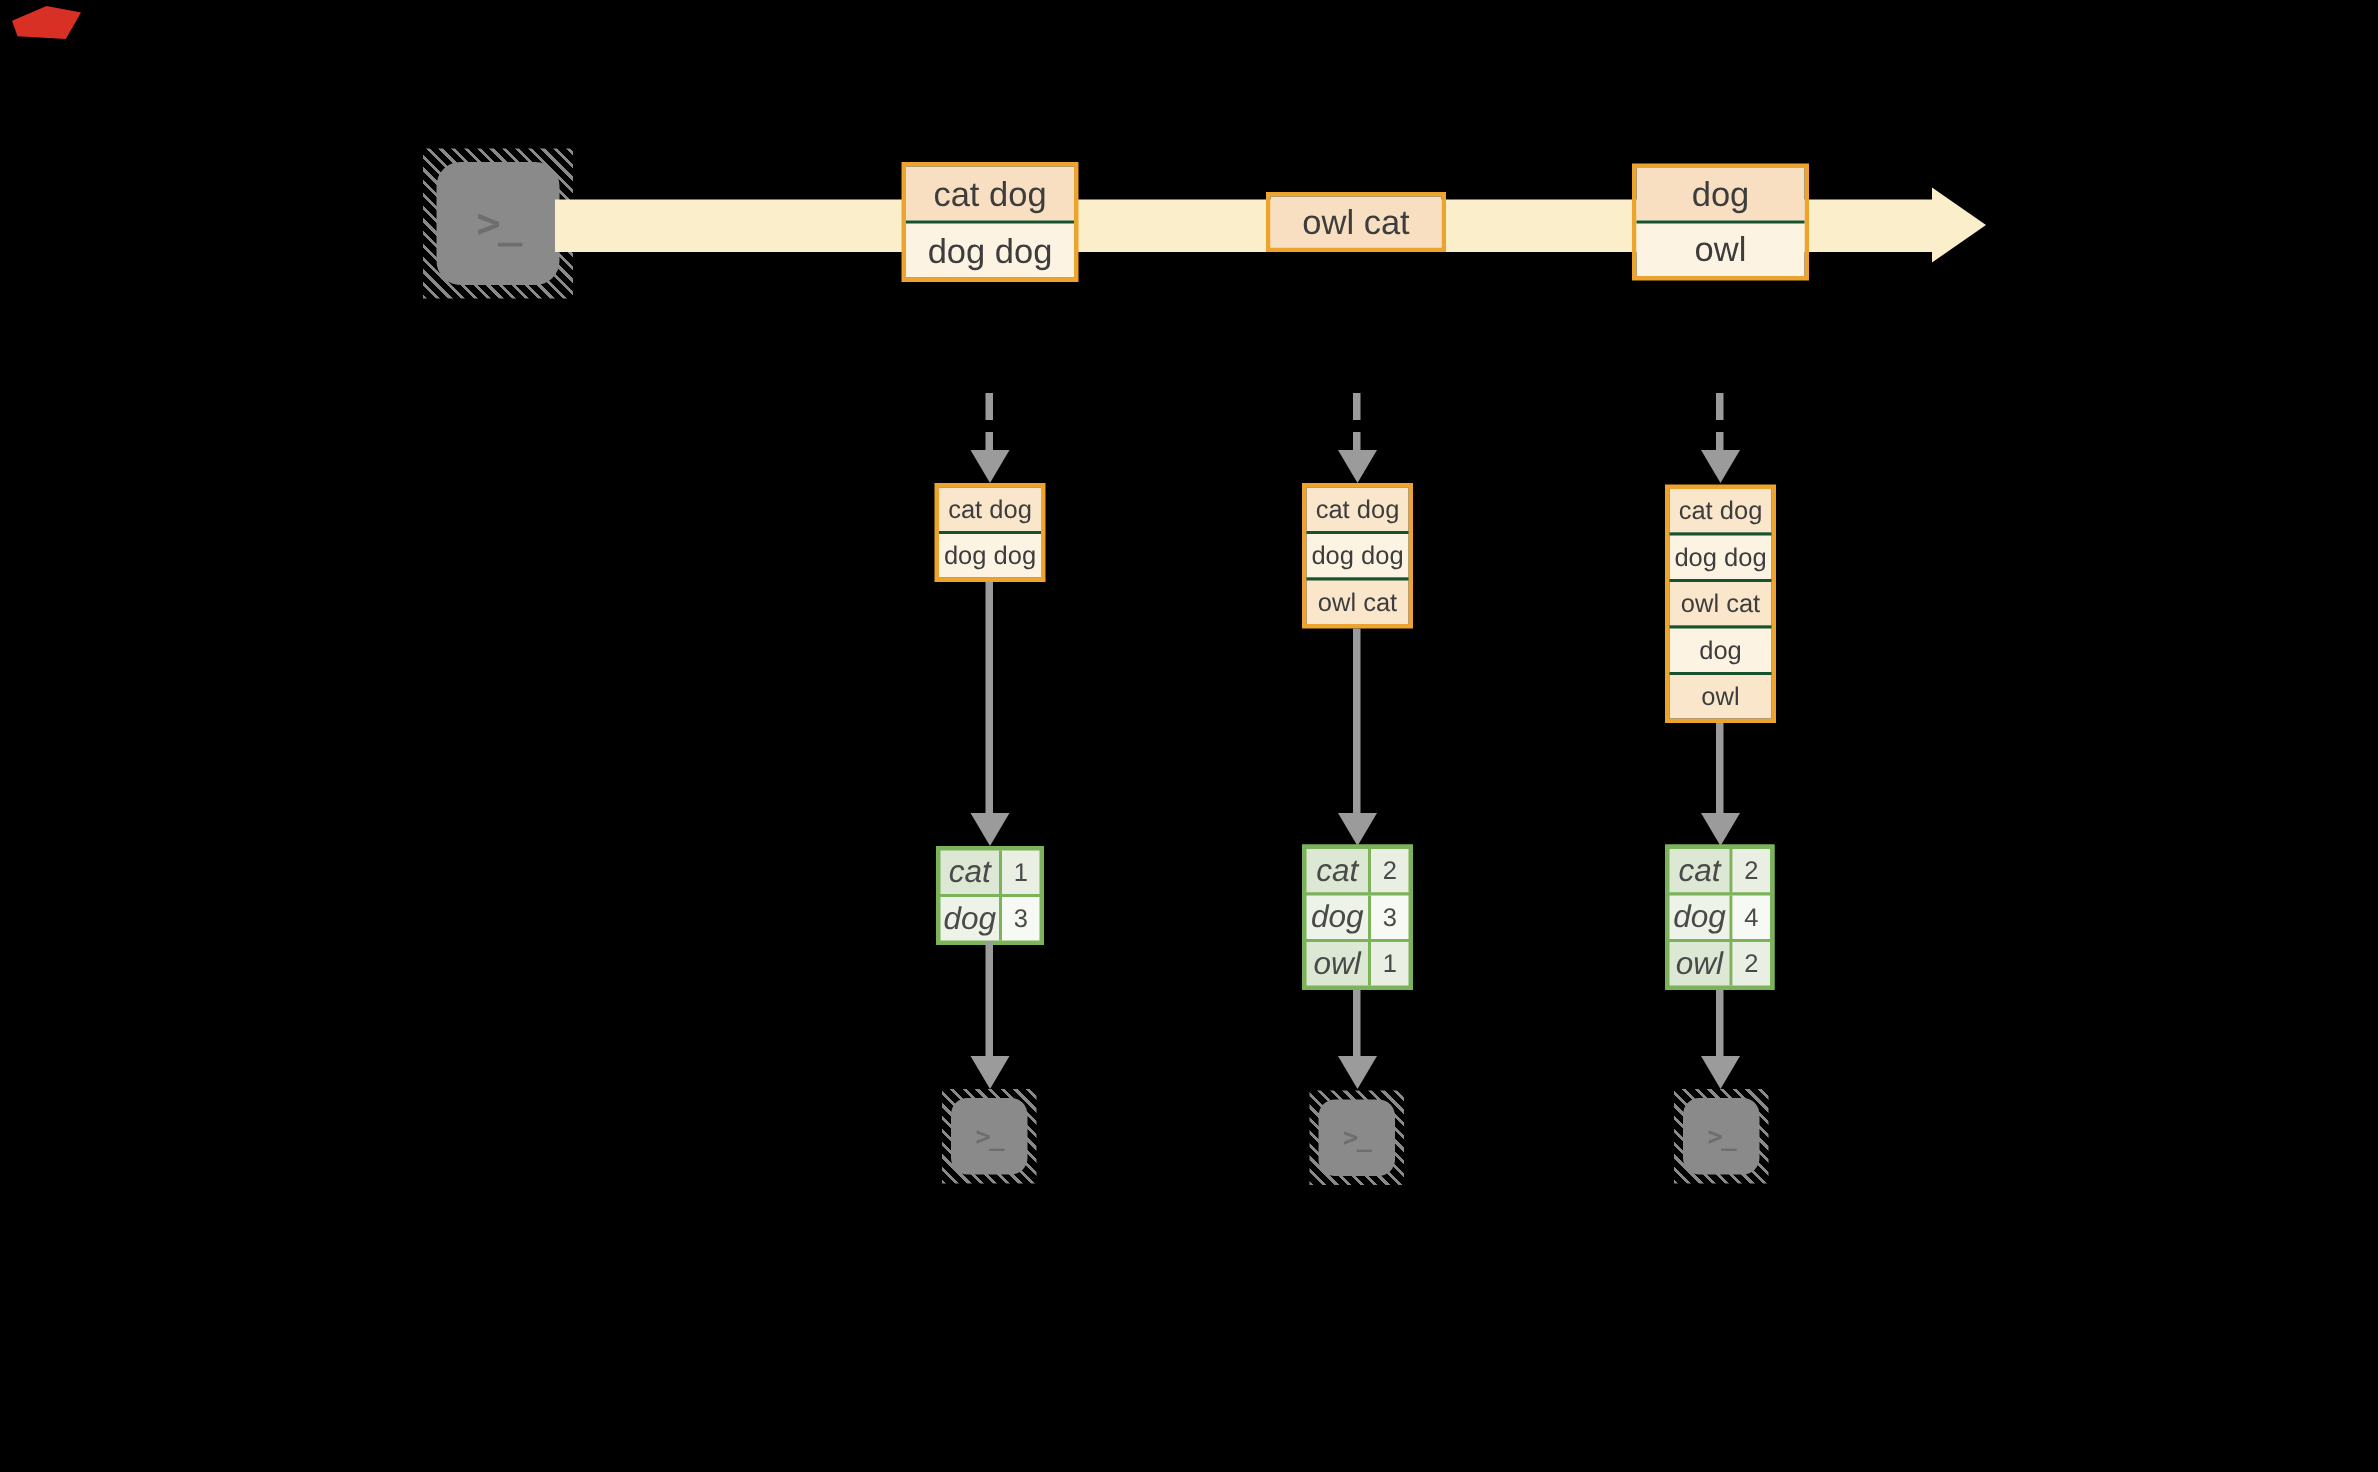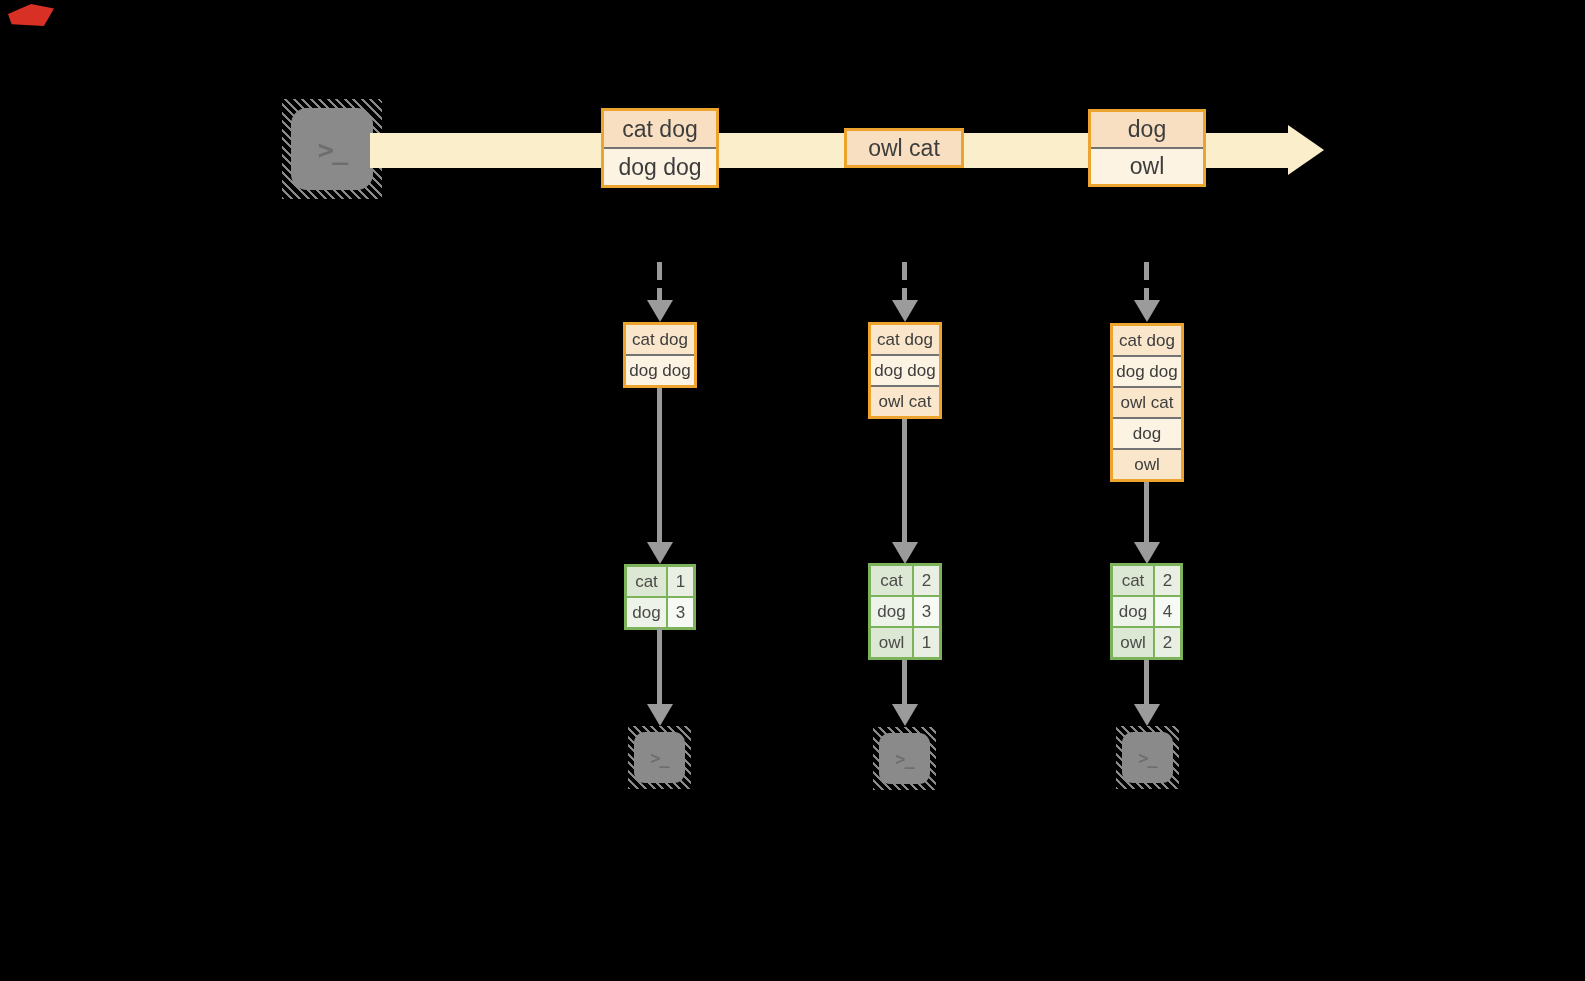--- a/index.html
+++ b/index.html
@@ -23,37 +23,37 @@
   .term-sm .term-glyph{font-size:17px;letter-spacing:-1px;}
 
   
   .band{left:370px;top:133px;width:918px;height:35px;background:#faeecb;}
   .band-head{left:1288px;top:125px;width:0;height:0;
     border-top:25px solid transparent;border-bottom:25px solid transparent;border-left:36px solid #faeecb;}
 
   
   .obox{border:3px solid #eda42f;display:flex;flex-direction:column;box-sizing:border-box;}
   .ocell{flex:1;display:flex;align-items:center;justify-content:center;color:#3d3d3d;}
-  .ocell + .ocell{border-top:2px solid #737373;}
+  .ocell + .ocell{border-top:2px solid #14532d;}
   .fill-peach{background:#f8dfc2;}
   .fill-cream{background:#fdf3e2;}
   .topbox .ocell{font-size:23px;}
   .stack .ocell{font-size:17px;background:#f9e6cb;}
   .stack .ocell:nth-child(even){background:#fdf3e2;}
 
   
   .vdash{width:5px;background:repeating-linear-gradient(to bottom,#9b9b9b 0 18px,transparent 18px 26px);}
   .vline{width:5px;background:#9b9b9b;}
   .ahead{width:0;height:0;border-left:13px solid transparent;border-right:13px solid transparent;border-top:22px solid #9b9b9b;}
 
   
   .gtable{border:3px solid #7cb25a;box-sizing:border-box;display:flex;flex-direction:column;background:#7cb25a;}
   .grow{display:flex;height:29px;}
   .grow + .grow{border-top:2px solid #7cb25a;}
-  .gword{flex:1;display:flex;align-items:center;justify-content:center;font-size:17px;color:#4a4a4a;border-right:2px solid #7cb25a;}
+  .gword{flex:1;display:flex;align-items:center;justify-content:center;font-size:21px;color:#4a4a4a;border-right:2px solid #7cb25a;font-style:italic;}
   .gnum{width:25px;display:flex;align-items:center;justify-content:center;font-size:17px;color:#4a4a4a;}
   .r-dark .gword{background:#dde8d4;} .r-dark .gnum{background:#e9efe3;}
   .r-light .gword{background:#edf3e8;} .r-light .gnum{background:#f7faf4;}
 
   
   .query{left:695px;top:461px;width:428px;height:44px;background:#ffffff;z-index:1;
     display:flex;align-items:center;justify-content:center;font-size:31px;color:#2d2d2d;}
   .z2{z-index:2;}
   .z3{z-index:3;}
 </style>

